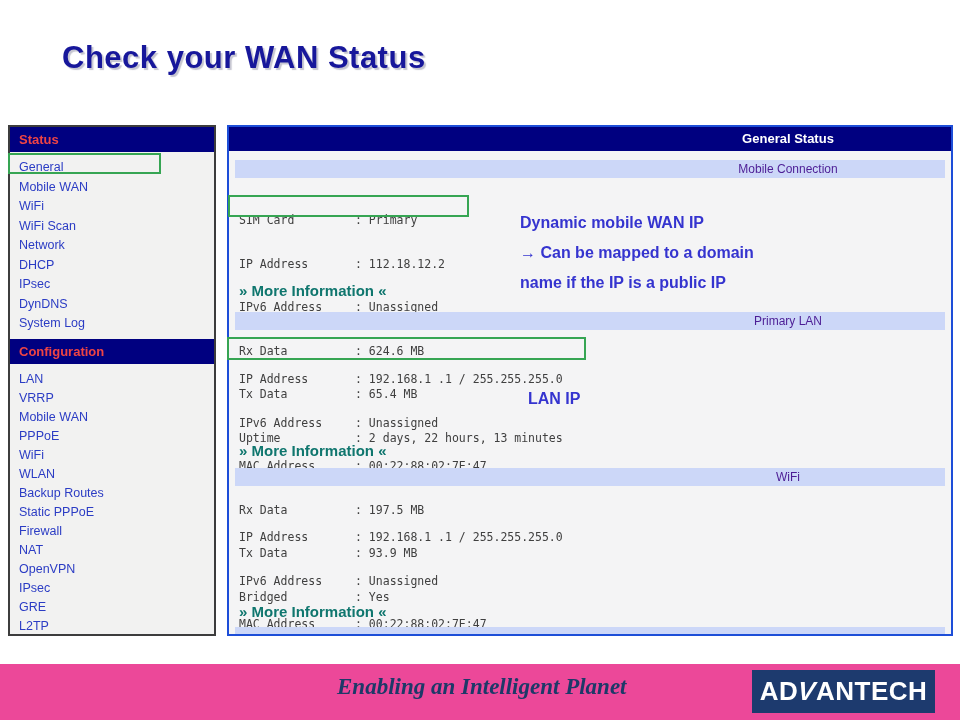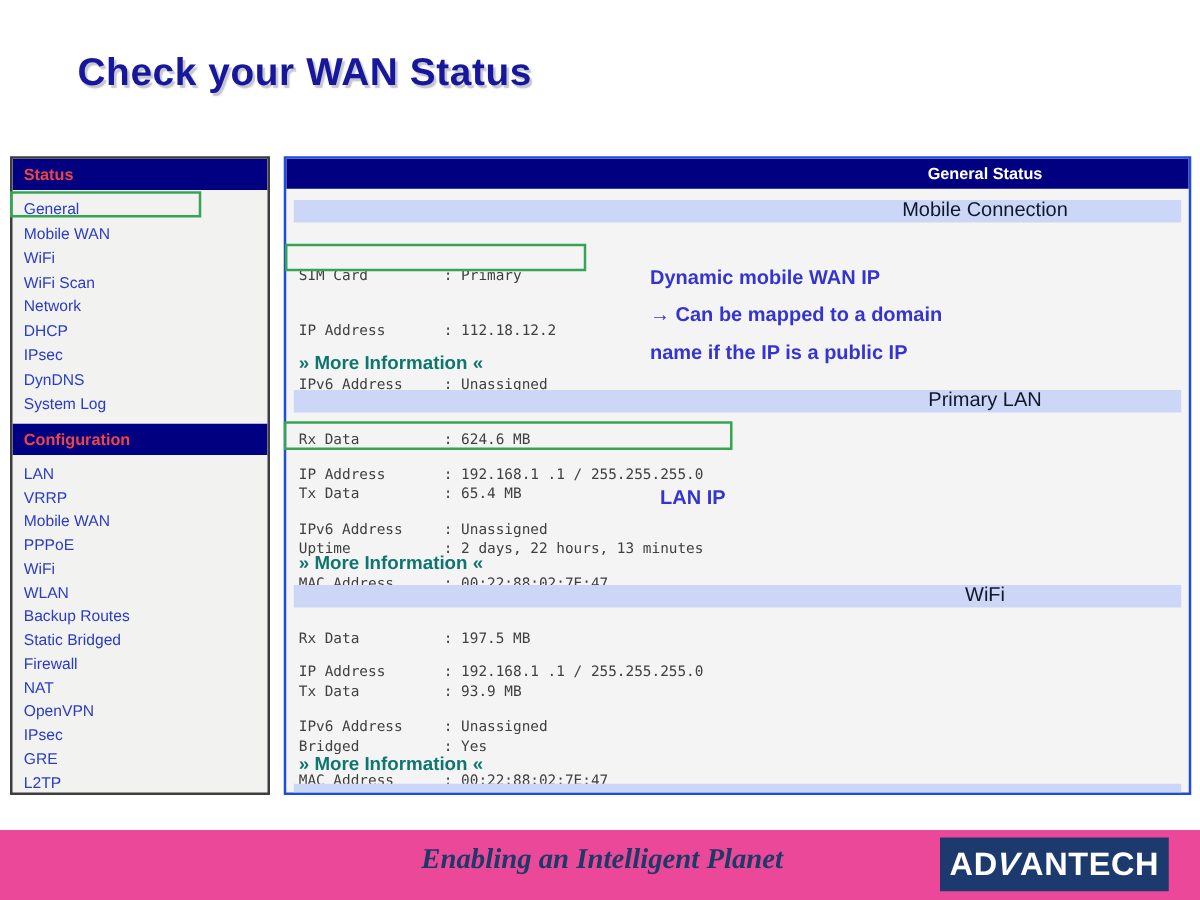--- a/index.html
+++ b/index.html
@@ -20,21 +20,21 @@
   .side-list.cfg li{line-height:19px;}
 
   
   .main{position:absolute;left:227px;top:125px;width:726px;height:511px;
         background:#f4f4f5;border:2px solid #1d4ed8;box-sizing:border-box;overflow:hidden;}
   .panel-title-bar{position:absolute;left:0;top:0;width:100%;height:24px;background:#000080;}
   .panel-title-bar .bar-text{position:absolute;left:559px;top:0;transform:translateX(-50%);
         color:#ffffff;font-size:13px;font-weight:bold;line-height:24px;white-space:nowrap;}
   .sec-bar{position:absolute;left:6px;right:6px;height:18px;background:#ccd7f8;}
   .sec-bar .bar-text{position:absolute;left:553px;top:0;transform:translateX(-50%);
-        color:#0f172a;font-size:16px;line-height:18px;white-space:nowrap;}
+        color:#4c1d95;font-size:12px;line-height:18px;white-space:nowrap;}
   .rows{position:absolute;left:10px;font-family:"DejaVu Sans Mono", monospace;
         font-size:11.5px;color:#404040;line-height:14.5px;white-space:pre;}
   .mlbl{display:inline-block;width:116px;}
   .mval::before{content:": ";}
   .more{position:absolute;left:10px;font-size:15px;font-weight:bold;color:#0f766e;
         cursor:pointer;white-space:nowrap;}
   .sec-bar.partial{top:500px;height:7px;}
 
   
   .hl{position:absolute;border:2px solid #36a553;background:transparent;box-sizing:border-box;}
@@ -78,21 +78,21 @@
     </ul>
     <div class="side-header">Configuration</div>
     <ul class="side-list cfg">
       <li>LAN</li>
       <li>VRRP</li>
       <li>Mobile WAN</li>
       <li>PPPoE</li>
       <li>WiFi</li>
       <li>WLAN</li>
       <li>Backup Routes</li>
-      <li>Static Bridged</li>
+      <li>Static PPPoE</li>
       <li>Firewall</li>
       <li>NAT</li>
       <li>OpenVPN</li>
       <li>IPsec</li>
       <li>GRE</li>
       <li>L2TP</li>
     </ul>
   </div>
 
   <div class="main">

